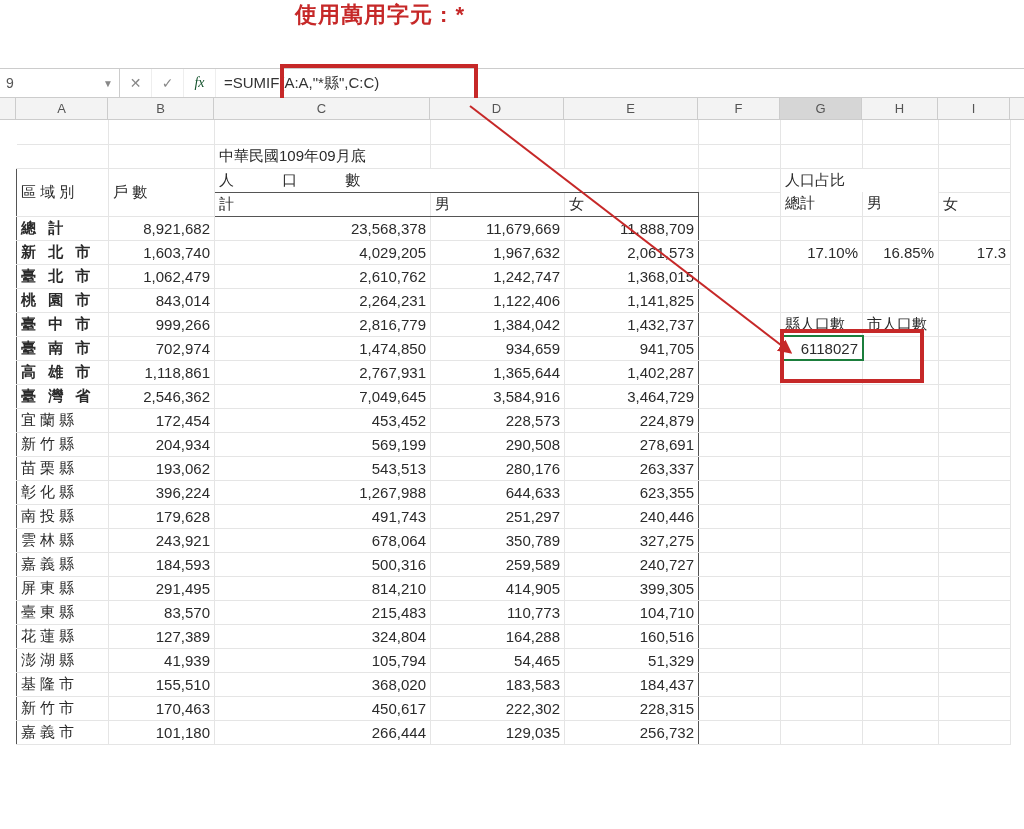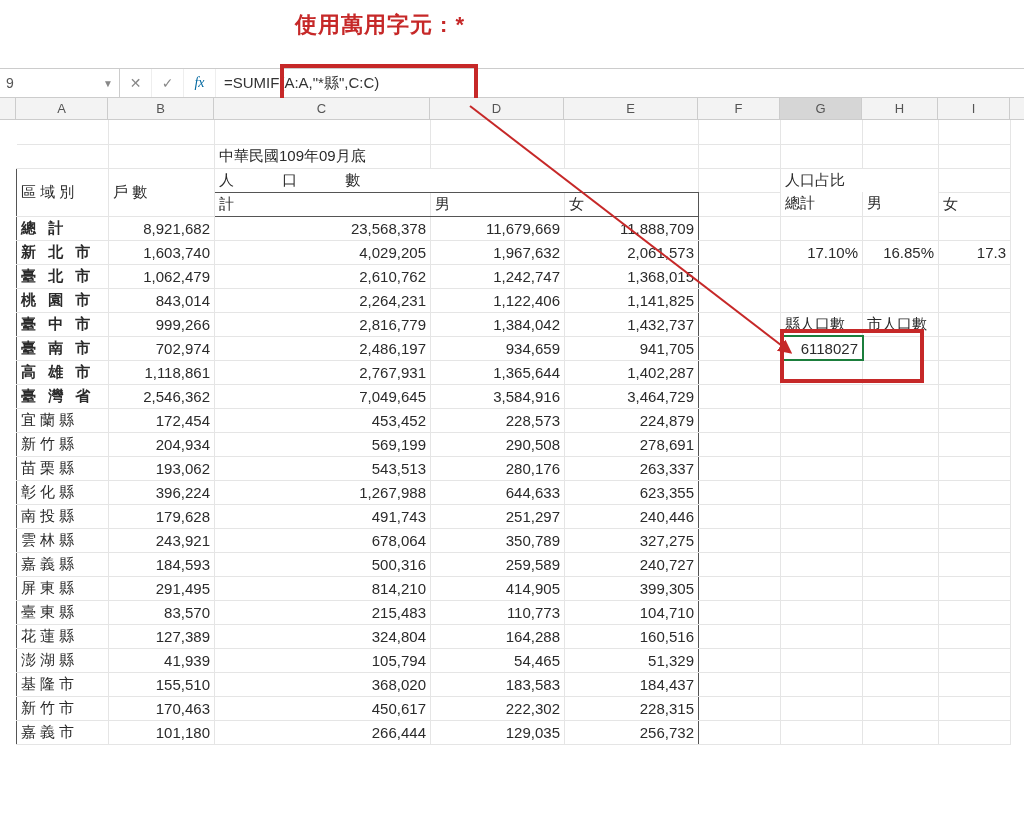--- a/index.html
+++ b/index.html
@@ -10,21 +10,21 @@
     color: #333;
     position: relative;
     width: 1024px;
     height: 829px;
     overflow: hidden;
   }
 
   
   .annotation {
     position: absolute;
-    top: 10px; left: 295px;
+    top: 0; left: 295px;
     color: #c62828;
     font-weight: 700;
     font-size: 22px;
     letter-spacing: 1px;
   }
 
   
   .topbar {
     position: absolute;
     top: 68px; left: 0; right: 0;
@@ -46,21 +46,21 @@
   .namebox .dd { margin-left: auto; color: #888; font-size: 10px; }
   .fn-btn {
     width: 32px;
     display: flex;
     align-items: center;
     justify-content: center;
     border-right: 1px solid #eee;
     color: #888;
   }
   .fn-btn.check { color: #888; }
-  .fn-btn.fx { font-style: italic; font-family: "Times New Roman", serif; color: #0369a1; }
+  .fn-btn.fx { font-style: italic; font-family: "Times New Roman", serif; color: #14532d; }
   .formula-input {
     flex: 1;
     display: flex;
     align-items: center;
     padding: 0 8px;
     color: #333;
     font-size: 15px;
   }
   
   .formula-highlight {
@@ -298,21 +298,21 @@
           <td class="num">1,384,042</td>
           <td class="num br-s">1,432,737</td>
           <td></td>
           <td class="">縣人口數</td>
           <td class="">市人口數</td>
           <td class=""></td>
         </tr>
         <tr>
           <td class="bl lab1">臺 南 市</td>
           <td class="num">702,974</td>
-          <td class="num">2,486,197</td>
+          <td class="num">1,474,850</td>
           <td class="num">934,659</td>
           <td class="num br-s">941,705</td>
           <td></td>
           <td class="num sel-cell">6118027</td>
           <td class=""></td>
           <td class=""></td>
         </tr>
         <tr>
           <td class="bl lab1">高 雄 市</td>
           <td class="num">1,118,861</td>

